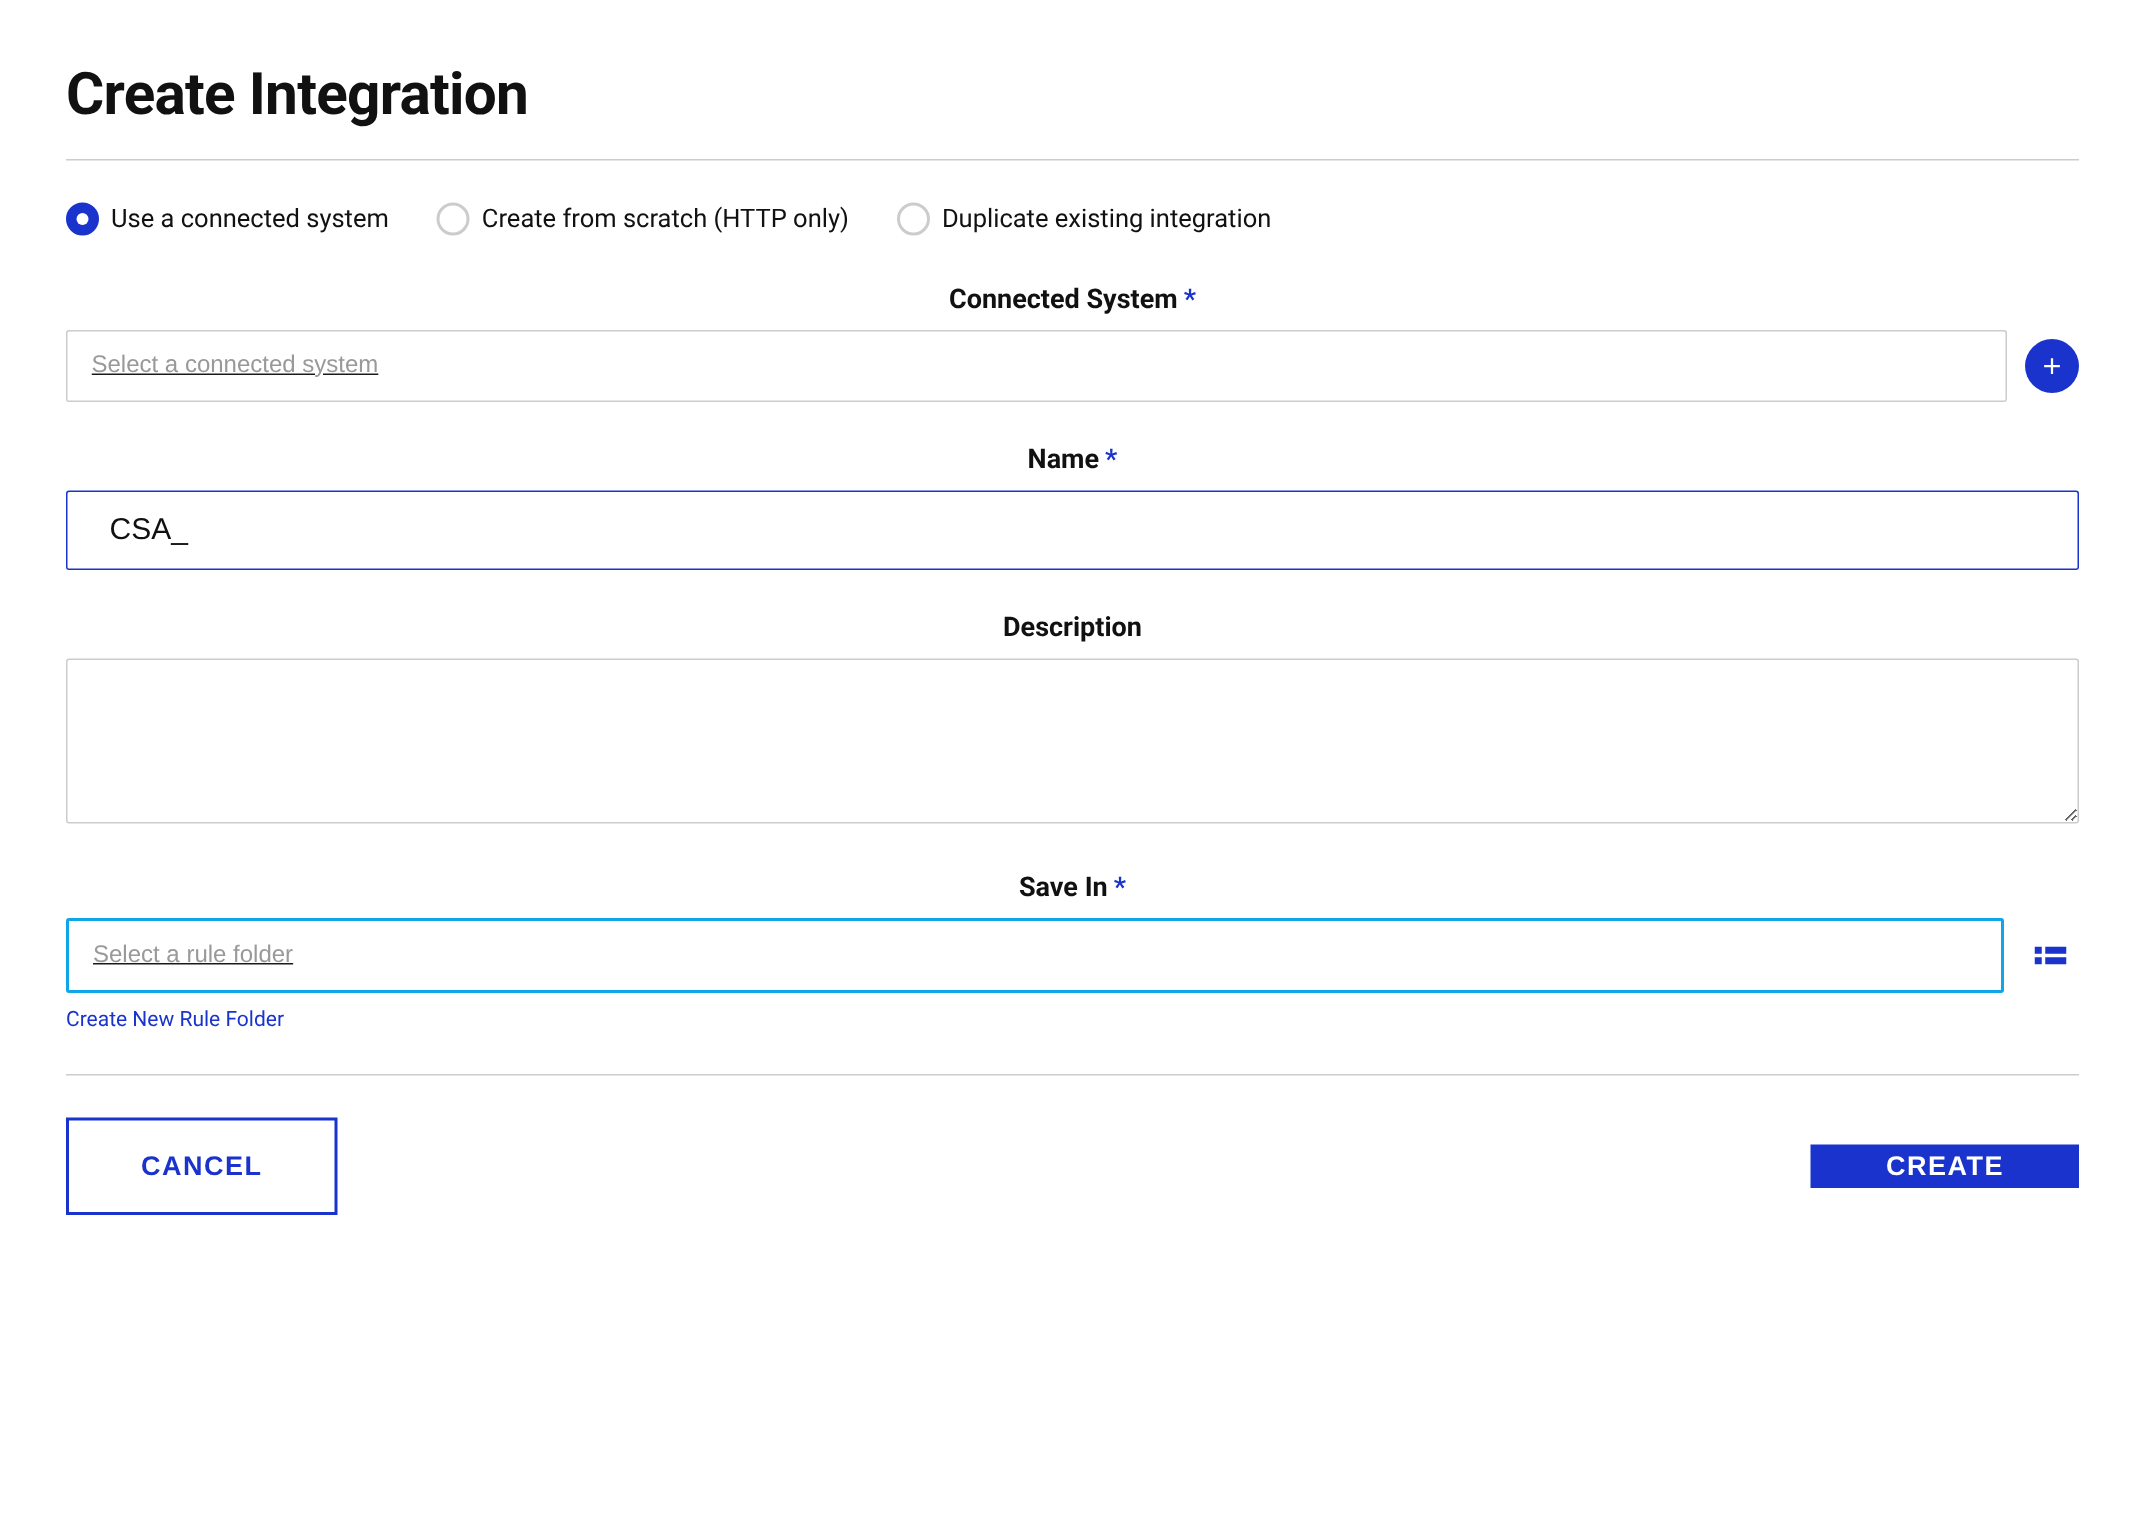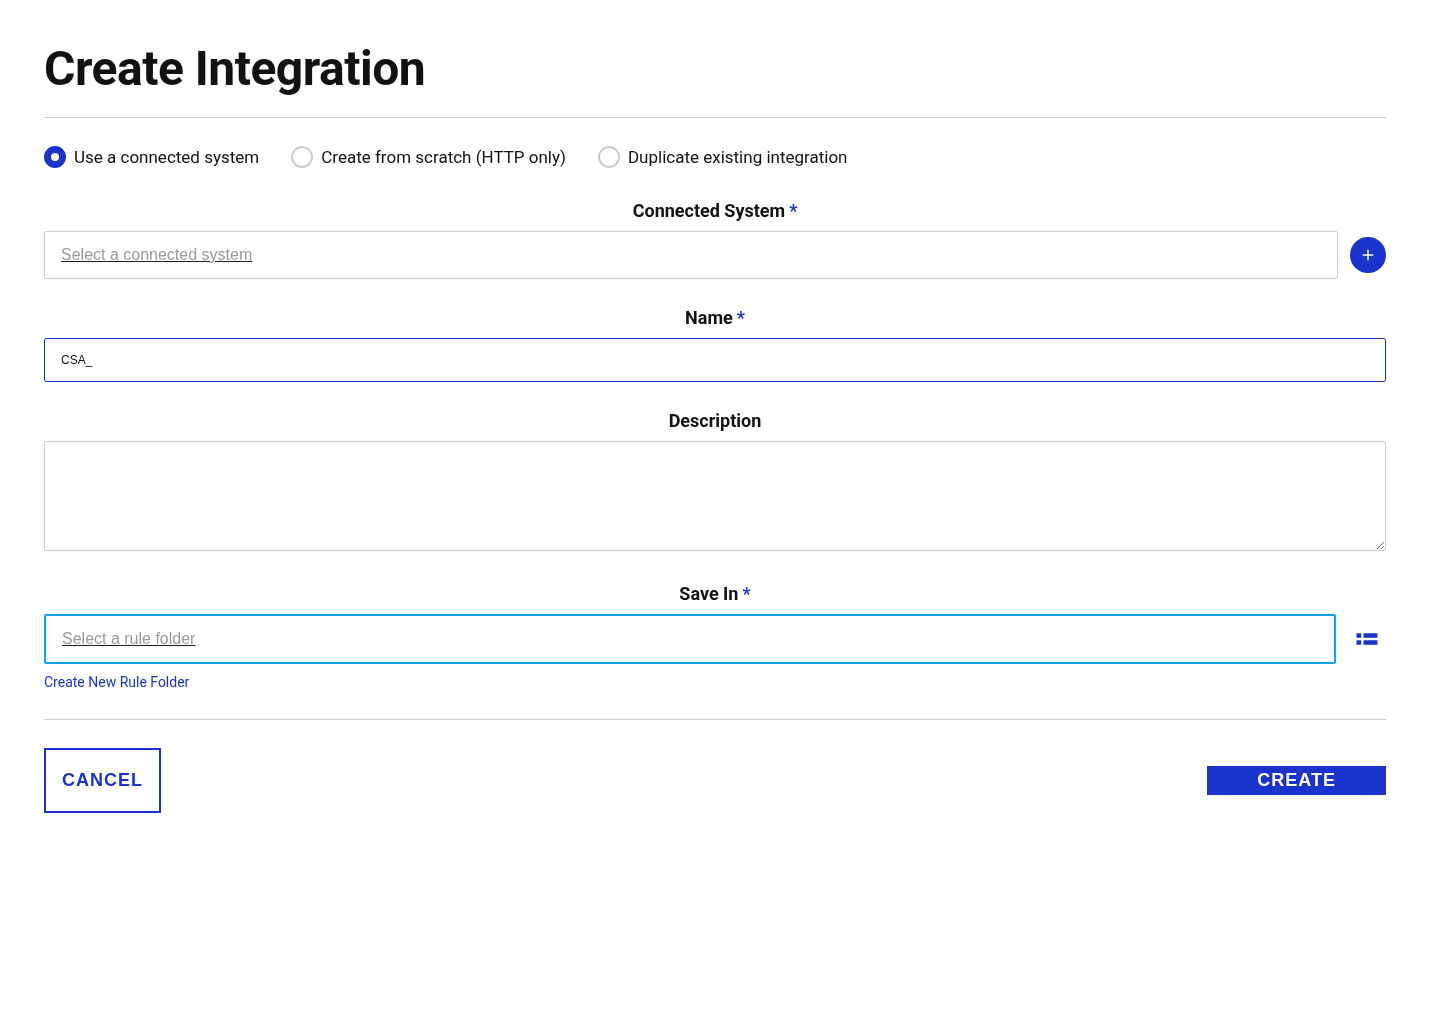--- a/index.html
+++ b/index.html
@@ -11,21 +11,21 @@
     body {
       font-family: -apple-system, BlinkMacSystemFont, 'Segoe UI', Roboto, Arial, sans-serif;
       background: #ffffff;
       color: #1a1a1a;
       width: 1430px;
       min-height: 1026px;
       padding: 40px 44px;
     }
 
     .page-title {
-      font-size: 48px;
+      font-size: 39px;
       font-weight: 700;
       color: #111111;
       margin-bottom: 20px;
       letter-spacing: -0.5px;
     }
 
     .divider {
       border: none;
       border-top: 1px solid #cccccc;
       margin-bottom: 28px;
@@ -163,24 +163,24 @@
       width: 28px;
       height: 28px;
     }
 
     .name-input-wrapper {
       width: 100%;
     }
 
     .name-text-input {
       width: 100%;
-      padding: 14px 16px;
+      padding: 14px 28px;
       border: 1px solid #1a33cc;
       border-radius: 2px;
-      font-size: 12px;
+      font-size: 20px;
       color: #111111;
       outline: none;
       background: #ffffff;
     }
 
     .description-textarea {
       width: 100%;
       padding: 14px 16px;
       border: 1px solid #cccccc;
       border-radius: 2px;
@@ -208,21 +208,21 @@
       margin-bottom: 28px;
     }
 
     .button-row {
       display: flex;
       justify-content: space-between;
       align-items: center;
     }
 
     .cancel-button {
-      padding: 20px 16px;
+      padding: 20px 48px;
       border: 2px solid #1a33cc;
       background: #ffffff;
       color: #1a33cc;
       font-size: 18px;
       font-weight: 700;
       letter-spacing: 1px;
       cursor: pointer;
       text-transform: uppercase;
     }
 

